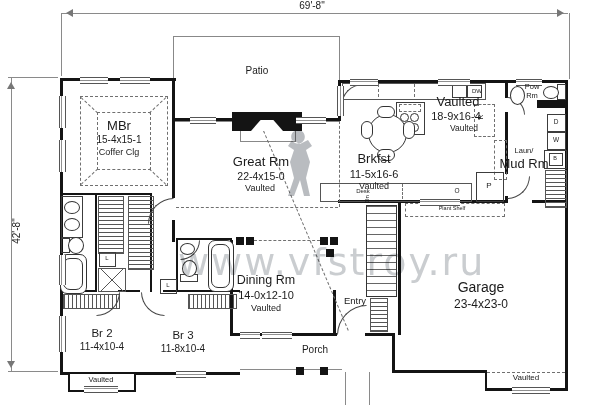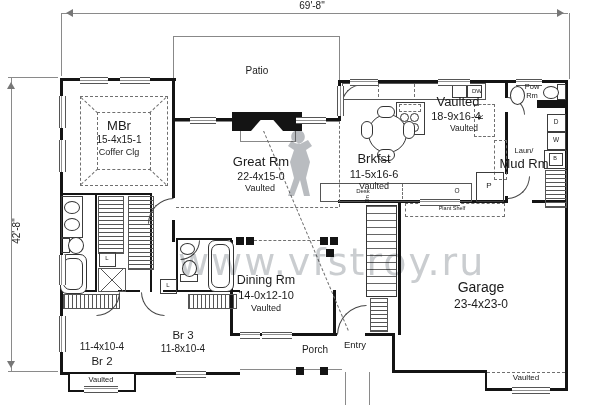--- a/index.html
+++ b/index.html
@@ -248,27 +248,27 @@
   <div class="lbl" style="left:464px;top:124px;font-size:8.5px;">Vaulted</div>
 
   <div class="lbl" style="left:374px;top:152px;font-size:13px;">Brkfst</div>
   <div class="lbl" style="left:374px;top:169px;font-size:11px;">11-5x16-6</div>
   <div class="lbl" style="left:374px;top:182px;font-size:9px;">Vaulted</div>
 
   <div class="lbl" style="left:266px;top:274px;font-size:12.5px;">Dining Rm</div>
   <div class="lbl" style="left:266px;top:290px;font-size:11px;">14-0x12-10</div>
   <div class="lbl" style="left:266px;top:304px;font-size:9px;">Vaulted</div>
 
-  <div class="lbl" style="left:355px;top:296px;font-size:9.5px;margin-top:44px;">Entry</div>
+  <div class="lbl" style="left:355px;top:296px;font-size:9.5px;">Entry</div>
 
   <div class="lbl" style="left:481px;top:280px;font-size:14px;">Garage</div>
   <div class="lbl" style="left:481px;top:298px;font-size:12px;">23-4x23-0</div>
   <div class="lbl" style="left:526px;top:374px;font-size:8px;">Vaulted</div>
 
-  <div class="lbl" style="left:102px;top:328px;font-size:11.5px;margin-top:28px;">Br 2</div>
+  <div class="lbl" style="left:102px;top:328px;font-size:11.5px;">Br 2</div>
   <div class="lbl" style="left:102px;top:342px;font-size:10px;">11-4x10-4</div>
   <div class="lbl" style="left:101px;top:376px;font-size:7.5px;">Vaulted</div>
 
   <div class="lbl" style="left:183px;top:330px;font-size:11.5px;">Br 3</div>
   <div class="lbl" style="left:183px;top:344px;font-size:10px;">11-8x10-4</div>
 
   <div class="lbl" style="left:315px;top:345px;font-size:10px;">Porch</div>
 
   <div class="wm" style="left:266px;top:126px;">
     <svg width="64" height="74" viewBox="0 0 32 37">

